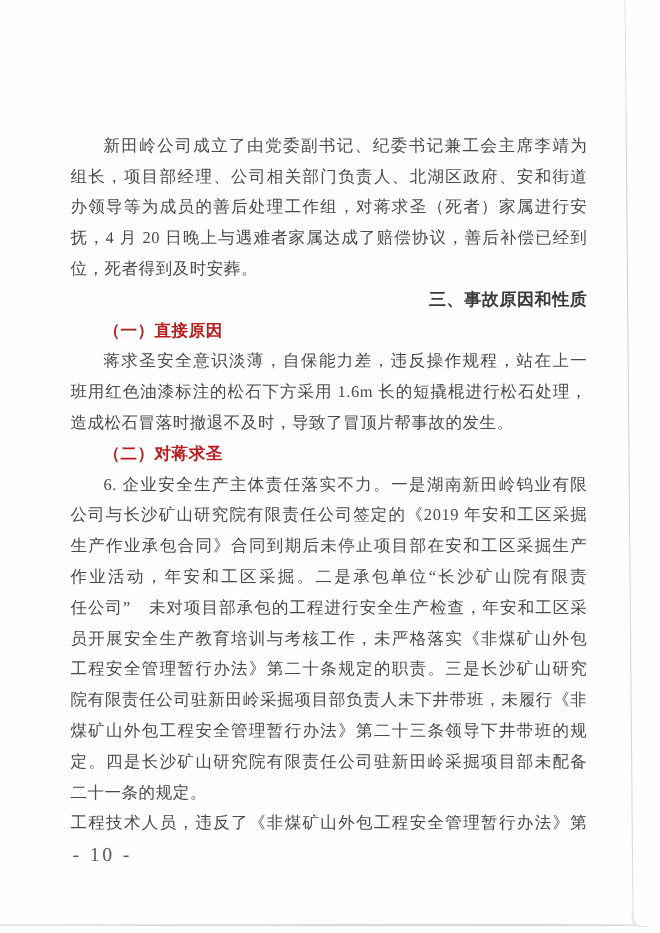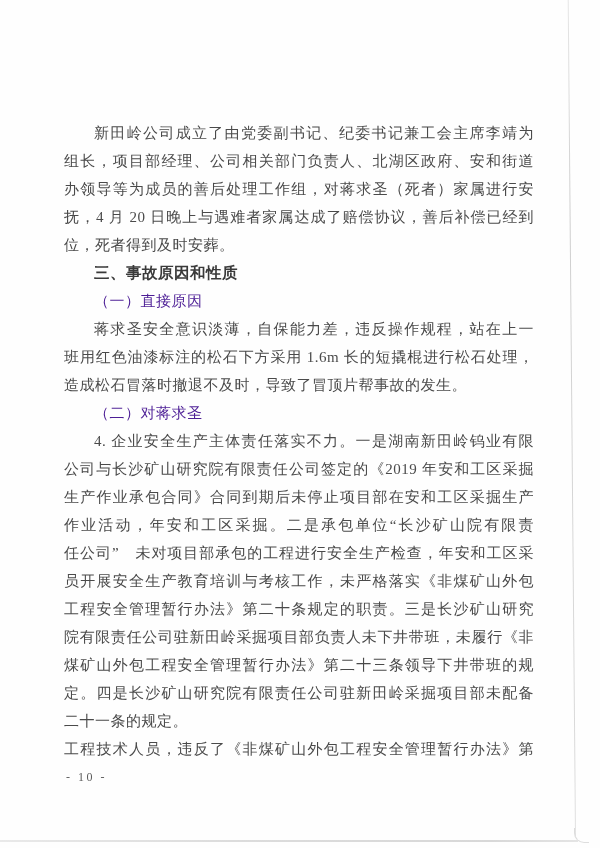--- a/index.html
+++ b/index.html
@@ -41,31 +41,33 @@
     text-align: justify;
     text-align-last: justify;
     text-justify: inter-character;
     overflow: hidden;
   }
   .line.heading {
     font-weight: bold;
     color: #3a3a3a;
     font-family: "Liberation Sans", sans-serif;
     font-size: 15.5px;
+    text-align: right;
   }
   .line.subheading {
-    color: #4c1d95;
+    color: #b91c1c;
+    font-weight: bold;
   }
   .pagenum {
     position: absolute;
     left: 66px;
     top: 765px;
     height: 24px;
     line-height: 24px;
-    font-size: 12px;
+    font-size: 18px;
     letter-spacing: 2.5px;
     color: #5c5c5c;
     font-family: "Liberation Serif", serif;
   }
   .scan-edge-v {
     position: absolute;
     left: 575px;
     top: 0;
     width: 1px;
     height: 836px;
@@ -101,21 +103,21 @@
       <div class="line body fill">组长，项目部经理、公司相关部门负责人、北湖区政府、安和街道</div>
       <div class="line body fill">办领导等为成员的善后处理工作组，对蒋求圣（死者）家属进行安</div>
       <div class="line body fill">抚，4 月 20 日晚上与遇难者家属达成了赔偿协议，善后补偿已经到</div>
       <div class="line body">位，死者得到及时安葬。</div>
       <div class="line heading indent">三、事故原因和性质</div>
       <div class="line subheading indent">（一）直接原因</div>
       <div class="line body indent fill">蒋求圣安全意识淡薄，自保能力差，违反操作规程，站在上一</div>
       <div class="line body fill">班用红色油漆标注的松石下方采用 1.6m 长的短撬棍进行松石处理，</div>
       <div class="line body">造成松石冒落时撤退不及时，导致了冒顶片帮事故的发生。</div>
       <div class="line subheading indent">（二）对蒋求圣</div>
-      <div class="line body indent fill">4. 企业安全生产主体责任落实不力。一是湖南新田岭钨业有限</div>
+      <div class="line body indent fill">6. 企业安全生产主体责任落实不力。一是湖南新田岭钨业有限</div>
       <div class="line body fill">公司与长沙矿山研究院有限责任公司签定的《2019 年安和工区采掘</div>
       <div class="line body fill">生产作业承包合同》合同到期后未停止项目部在安和工区采掘生产</div>
       <div class="line body fill">作业活动，年安和工区采掘。二是承包单位“长沙矿山院有限责</div>
       <div class="line body fill">任公司”　未对项目部承包的工程进行安全生产检查，年安和工区采掘</div>
       <div class="line body fill">员开展安全生产教育培训与考核工作，未严格落实《非煤矿山外包</div>
       <div class="line body fill">工程安全管理暂行办法》第二十条规定的职责。三是长沙矿山研究</div>
       <div class="line body fill">院有限责任公司驻新田岭采掘项目部负责人未下井带班，未履行《非</div>
       <div class="line body fill">煤矿山外包工程安全管理暂行办法》第二十三条领导下井带班的规</div>
       <div class="line body fill">定。四是长沙矿山研究院有限责任公司驻新田岭采掘项目部未配备</div>
       <div class="line body">二十一条的规定。</div>

